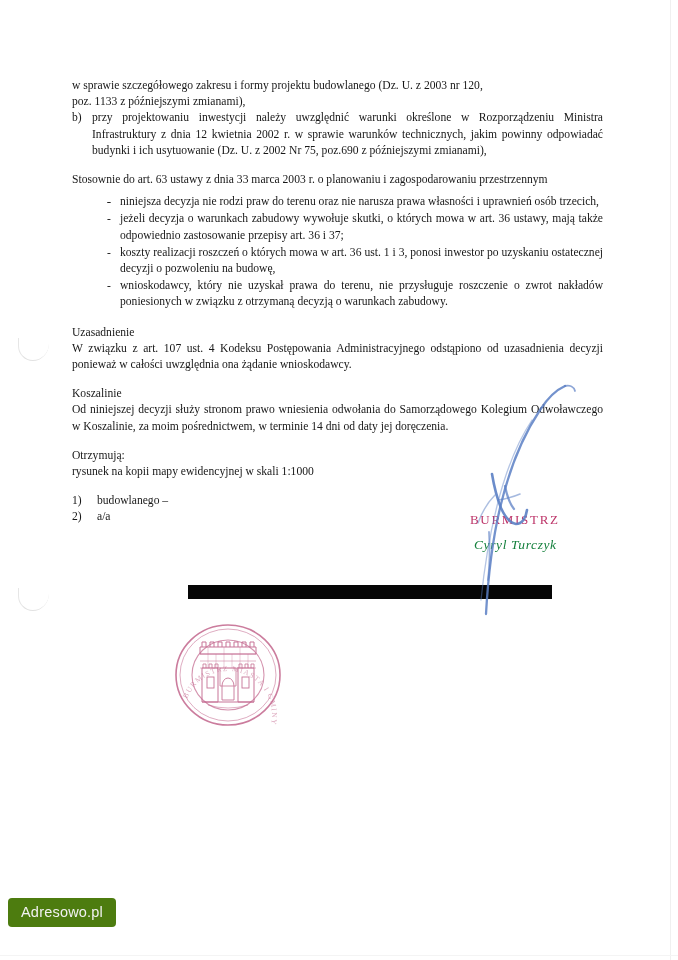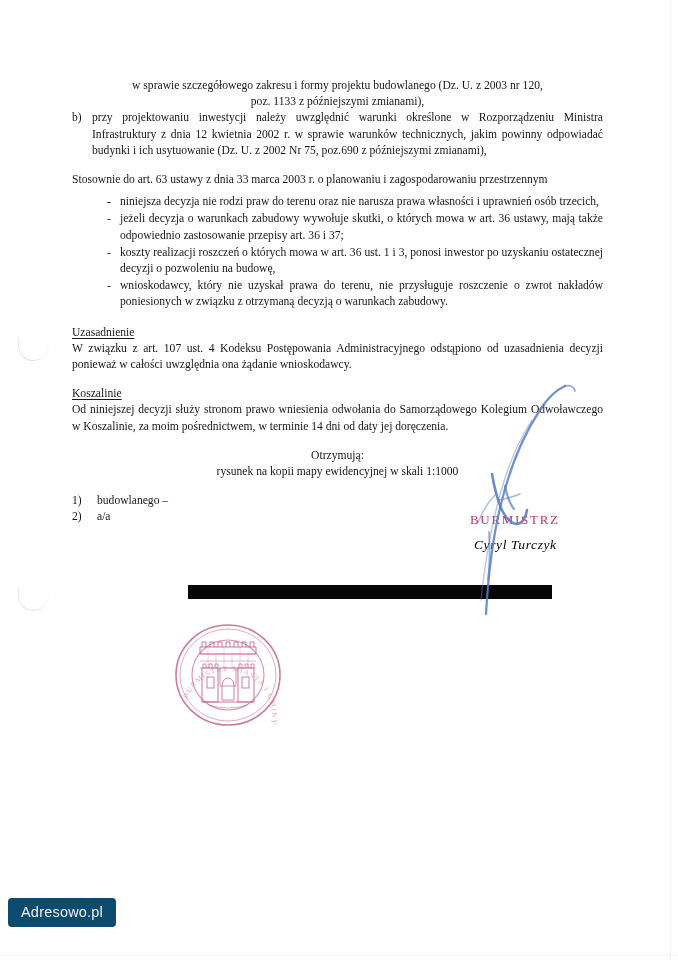--- a/index.html
+++ b/index.html
@@ -88,25 +88,24 @@
     margin-bottom: 1px;
   }
   ul.dash-list > li > .dash {
     position: absolute;
     left: 0;
     top: 0;
     color: #222;
   }
 
   .heading-ul {
-    text-decoration: underline;
     text-underline-offset: 2px;
   }
 
-  .nowrap-line { text-align: center; }
+  .nowrap-line { text-align: left; }
 
   
   ol.recipients {
     list-style: none;
     margin: 0;
     padding: 0;
   }
   ol.recipients > li {
     position: relative;
     padding-left: 25px;
@@ -146,21 +145,21 @@
     font-weight: 400;
     color: #bd3569;
   }
   .stamp-text .name {
     font-family: "Liberation Serif", serif;
     font-style: italic;
     font-size: 13.5px;
     letter-spacing: 0.6px;
     margin-top: 9px;
     margin-left: 4px;
-    color: #000000;
+    color: #15803d;
   }
 
   
   .signature {
     position: absolute;
     left: 448px;
     top: 382px;
     width: 150px;
     height: 235px;
     pointer-events: none;
@@ -189,21 +188,21 @@
   }
   .punch.top { left: 18px; top: 338px; }
   .punch.bottom { left: 18px; top: 588px; }
 
   
   .watermark {
     position: absolute;
     left: 8px;
     top: 898px;
     padding: 6px 13px 7px 13px;
-    background: #0c4a6e;
+    background: #4d7c0f;
     border-radius: 4px;
     color: #f2f2f2;
     font-family: "Liberation Sans", sans-serif;
     font-size: 14.5px;
     letter-spacing: 0.2px;
   }
 </style>
 </head>
 <body>
 

